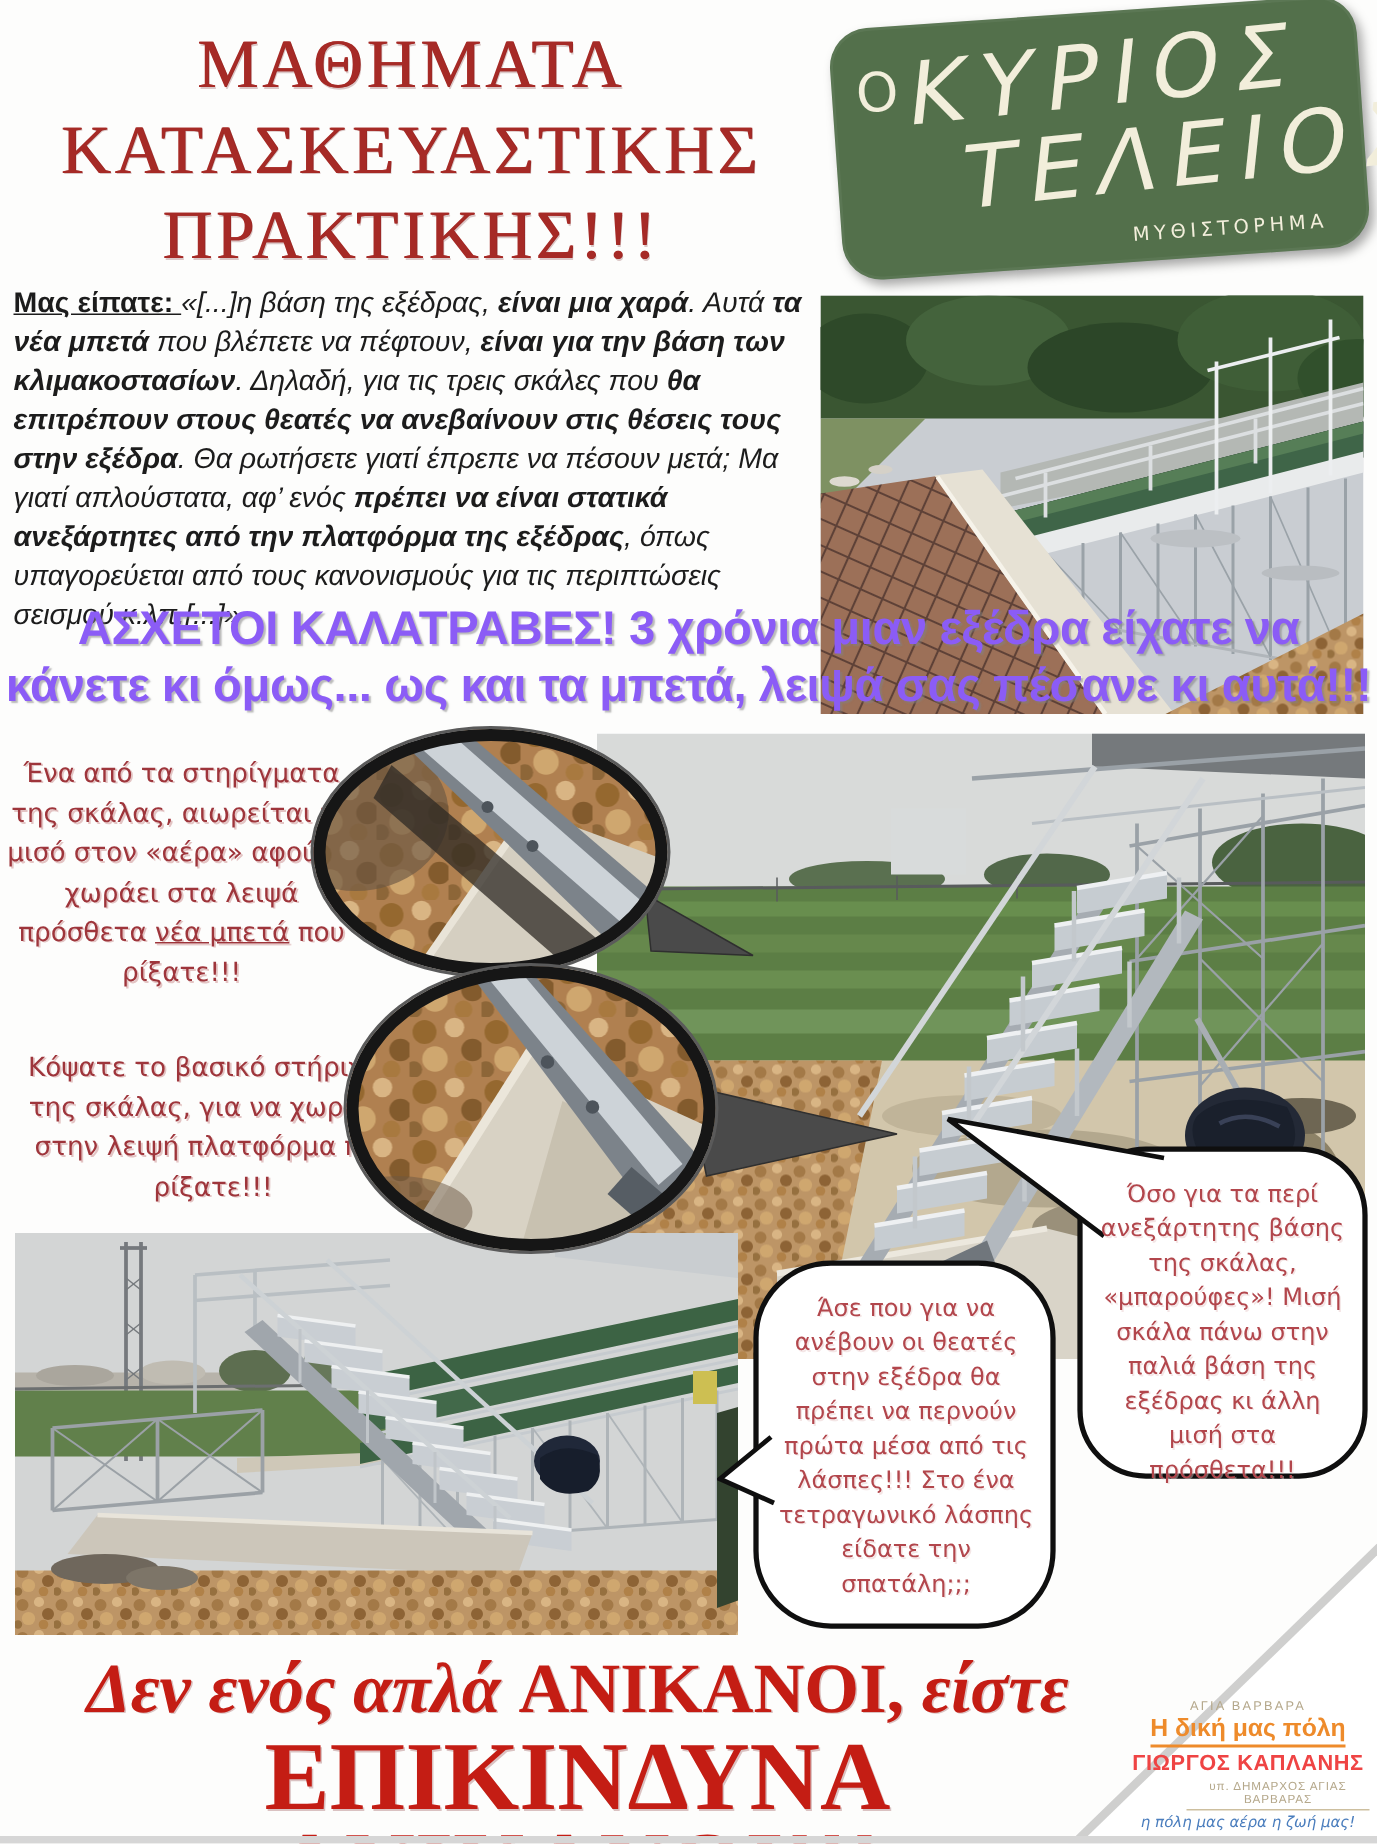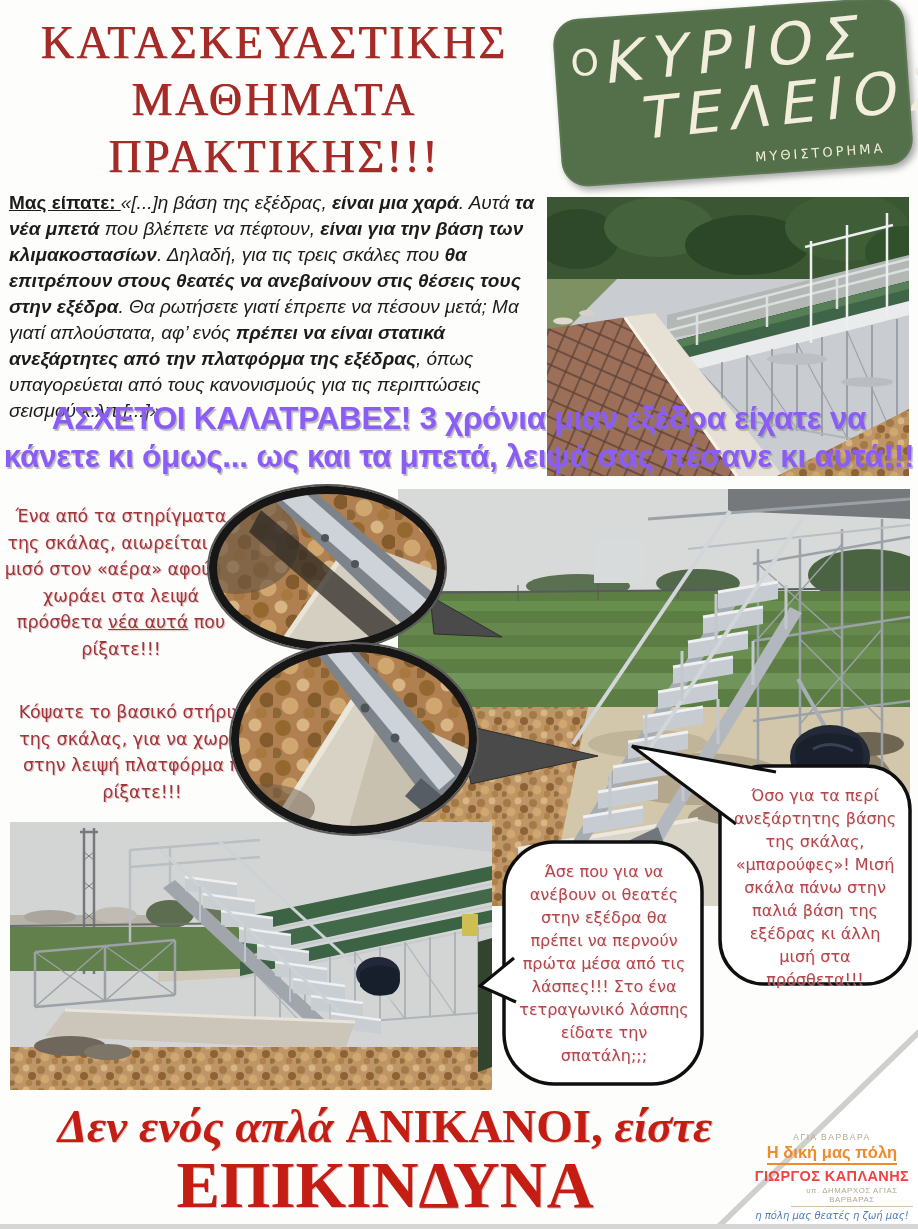--- a/index.html
+++ b/index.html
@@ -100,22 +100,22 @@
           <circle cx="3" cy="35" r="5.5" fill="#8d6638"></circle>
       </pattern>
       <pattern id="mesh" width="16" height="16" patternUnits="userSpaceOnUse" patternTransform="rotate(24)">
         <rect width="16" height="16" fill="#9c7058"></rect>
         <path d="M0 8 H16 M8 0 V16" stroke="#5e4137" stroke-width="1.4"></path>
       </pattern>
     </defs>
   </svg>
 
   <div class="title">
+    <div>ΜΑΘΗΜΑΤΑ</div>
     <div>ΚΑΤΑΣΚΕΥΑΣΤΙΚΗΣ</div>
-    <div>ΜΑΘΗΜΑΤΑ</div>
     <div>ΠΡΑΚΤΙΚΗΣ!!!</div>
   </div>
 
   <div class="book">
     <div class="row1">
       <span class="o">Ο</span>
       <span class="kyrios">ΚΥΡΙΟΣ</span>
     </div>
     <div class="teleios">ΤΕΛΕΙΟΣ</div>
     <div class="myth">ΜΥΘΙΣΤΟΡΗΜΑ</div>
@@ -342,21 +342,21 @@
         <polygon points="196,140 238,176 212,186 180,158" fill="#565d64"></polygon>
         <circle cx="140" cy="70" r="4.5" fill="#4d545b"></circle>
           <circle cx="170" cy="100" r="4.5" fill="#4d545b"></circle>
         <ellipse cx="40" cy="170" rx="50" ry="24" fill="#6b5844" opacity="0.5"></ellipse>
       </g>
       <ellipse cx="129" cy="101" rx="119" ry="91" fill="none" stroke="#161616" stroke-width="8"></ellipse>
       <ellipse cx="129" cy="101" rx="124" ry="96" fill="none" stroke="#5a5a5a" stroke-width="2"></ellipse>
     </svg>
   </div>
 
-  <div class="ann" id="ann1"><span>Ένα από τα στηρίγματα της σκάλας, αιωρείται το μισό στον «αέρα» αφού δε χωράει στα λειψά πρόσθετα </span><span class="seg-u">νέα αυτά</span><span> που ρίξατε!!!</span></div>
+  <div class="ann" id="ann1"><span>Ένα από τα στηρίγματα της σκάλας, αιωρείται το μισό στον «αέρα» αφού δε χωράει στα λειψά πρόσθετα </span><span class="seg-u">νέα μπετά</span><span> που ρίξατε!!!</span></div>
   <div class="ann" id="ann2">Κόψατε το βασικό στήριγμα της σκάλας, για να χωρέσει στην λειψή πλατφόρμα που ρίξατε!!!</div>
 
   <div class="photo" id="photoC">
     <svg viewBox="0 0 482 268">
       <rect width="482" height="268" fill="#d3d5d5"></rect>
       <polygon points="360,0 482,0 482,30 360,16" fill="#c9cdd0"></polygon>
       <g>
         <rect x="0" y="93" width="150" height="12" fill="#b7b3aa"></rect>
         <ellipse cx="40" cy="95" rx="26" ry="7" fill="#aaa69d"></ellipse>
           <ellipse cx="105" cy="93" rx="22" ry="8" fill="#c0bcb2"></ellipse>
@@ -490,17 +490,17 @@
   <div class="footer">
     <div class="l1"><span class="seg-i">Δεν ενός απλά </span><span>ΑΝΙΚΑΝΟΙ,</span><span> </span><span class="seg-i">είστε</span></div>
     <div class="l2">ΕΠΙΚΙΝΔΥΝΑ ΑΝΙΚΑΝΟΙ!!!</div>
   </div>
 
   <div class="campaign">
     <div class="region">ΑΓΙΑ ΒΑΡΒΑΡΑ</div>
     <div><span class="slogan">Η δική μας πόλη</span></div>
     <div class="name">ΓΙΩΡΓΟΣ ΚΑΠΛΑΝΗΣ</div>
     <div><span class="role">υπ. ΔΗΜΑΡΧΟΣ ΑΓΙΑΣ ΒΑΡΒΑΡΑΣ</span></div>
-    <div class="motto">η πόλη μας θεατές η ζωή μας!</div>
+    <div class="motto">η πόλη μας αέρα η ζωή μας!</div>
   </div>
 
   <div class="bottom-strip"></div>
 </div>
 
 </body></html>

